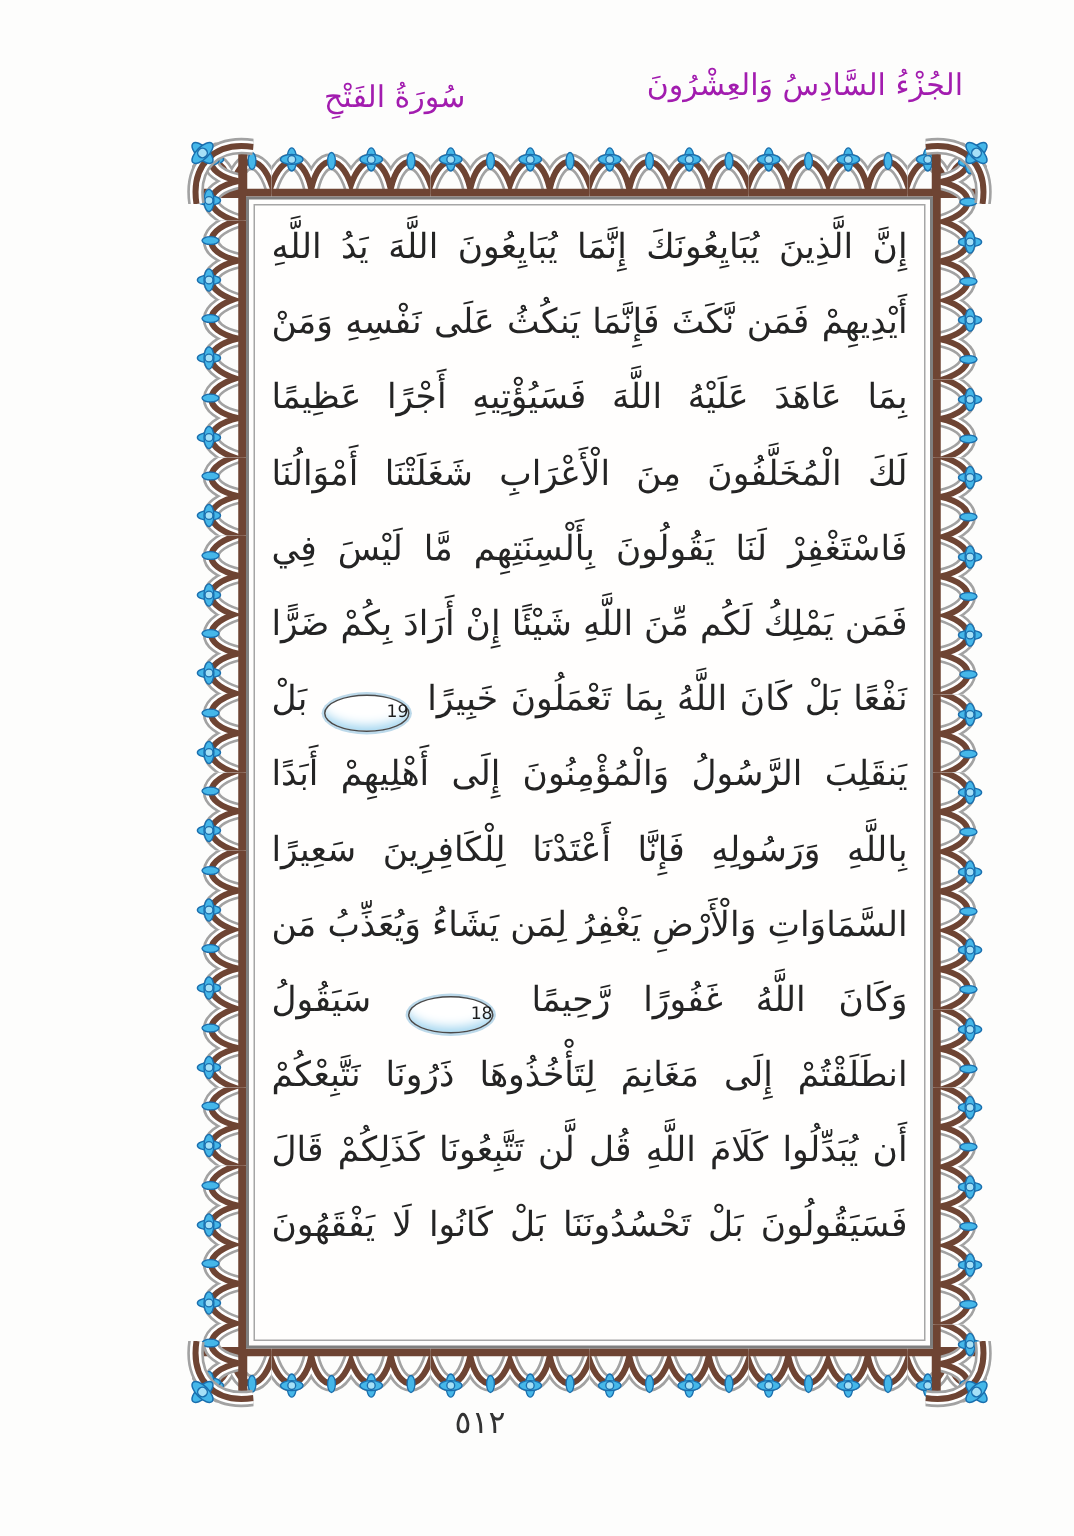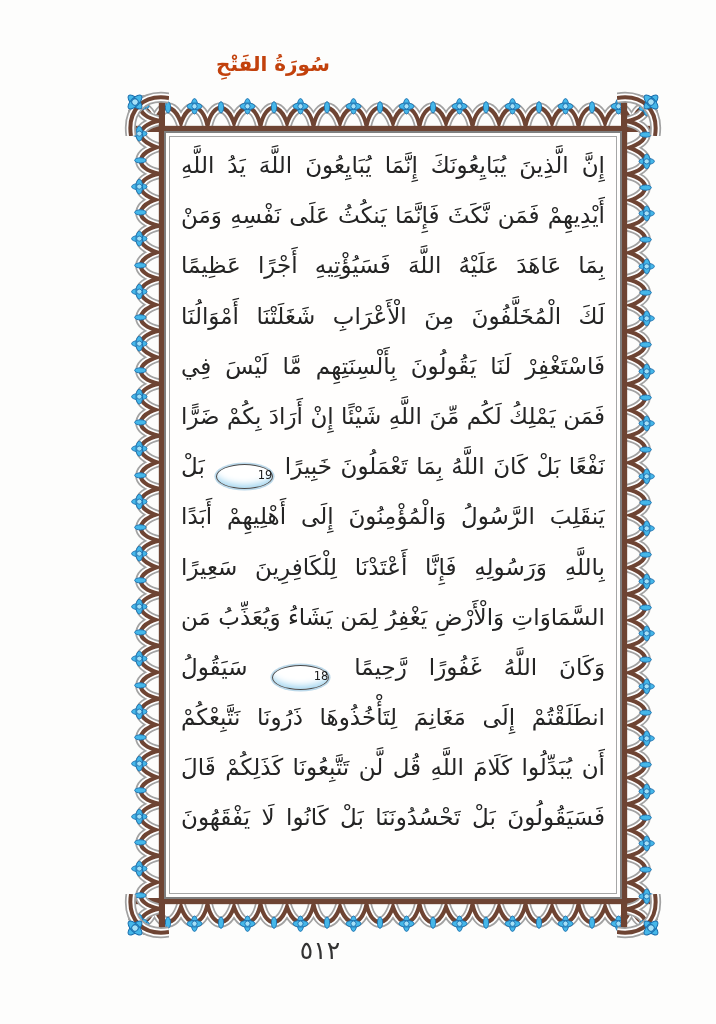--- a/index.html
+++ b/index.html
@@ -1,21 +1,21 @@
 <!DOCTYPE html>
 <html lang="ar" style="--border-brown: #6e4433; --flower-blue: #45b7e9; --flower-blue-light: #a5e0f7; --flower-blue-dark: #1a6fae; --outline-gray: #a2a2a2; --text-color: #242424;"><head>
 <meta charset="utf-8">
 <style>
   html,body{margin:0;padding:0;background:#ffffff;}
   .page{
     position:relative;width:716px;height:1024px;background:#fefefdff;
     font-family:"DejaVu Sans",sans-serif;overflow:hidden;background:#fdfdfc;
   }
   
-  .hdr{position:absolute;direction:rtl;color:#c2410c;font-size:20px;white-space:nowrap;font-weight:bold;}
+  .hdr{position:absolute;direction:rtl;color:#a21caf;font-size:20px;white-space:nowrap;}
   .hdr-right{top:44px;right:74px;}
   .hdr-left{top:52px;left:216px;}
   
   .frame{position:absolute;left:128px;top:95px;width:530px;height:840px;}
   .strip{position:absolute;display:flex;}
   .strip svg{flex:1 1 0;height:100%;min-width:0;display:block;}
   .strip-top{left:0;top:0;width:530px;height:37px;}
   .strip-bottom{left:0;top:803px;width:530px;height:37px;transform:scaleY(-1);}
   .strip-left{left:0;top:0;width:840px;height:37px;transform-origin:0 0;
               transform:translate(0,840px) rotate(-90deg);}
@@ -48,27 +48,28 @@
   .qt{letter-spacing:0;}
   .vm{
     display:inline-block;width:23px;height:23px;border-radius:50%;
     border:1.2px solid #4a4a4a;background:#fff;
     box-shadow:0 0 0 1.6px #bcd9ea, inset 0 -7px 7px -4px #9fd4ef;
     color:#1d1d1d;font-size:11.5px;line-height:21px;text-align:center;
     vertical-align:-5px;margin:0 3px;padding-left:32px;
   }
   
   .pagenum{position:absolute;top:936px;left:0;width:640px;text-align:center;
-           direction:rtl;font-size:25px;color:#333;}
+           direction:rtl;font-size:21px;color:#333;}
 </style>
 </head>
 <body>
 
 <div class="page">
 
+  <div class="hdr hdr-right">الجُزْءُ السَّادِسُ وَالعِشْرُونَ</div>
   <div class="hdr hdr-left">سُورَةُ الفَتْحِ</div>
 
   <div class="frame">
     <div class="strip strip-top">
         <svg viewBox="0 0 53 36" preserveAspectRatio="none">
     <path class="arcA" stroke-width="11" d="M-2 34 C 5 6, 21 6, 26.5 30 C 32 6, 48 6, 55 34"></path>
     <path class="arcB" stroke-width="7.5" d="M-2 34 C 5 6, 21 6, 26.5 30 C 32 6, 48 6, 55 34"></path>
     <path class="arcC" stroke-width="4" d="M-2 34 C 5 6, 21 6, 26.5 30 C 32 6, 48 6, 55 34"></path>
     <rect class="band" x="-1" y="30" width="55" height="6"></rect>
     <g transform="translate(13.5,11)">

